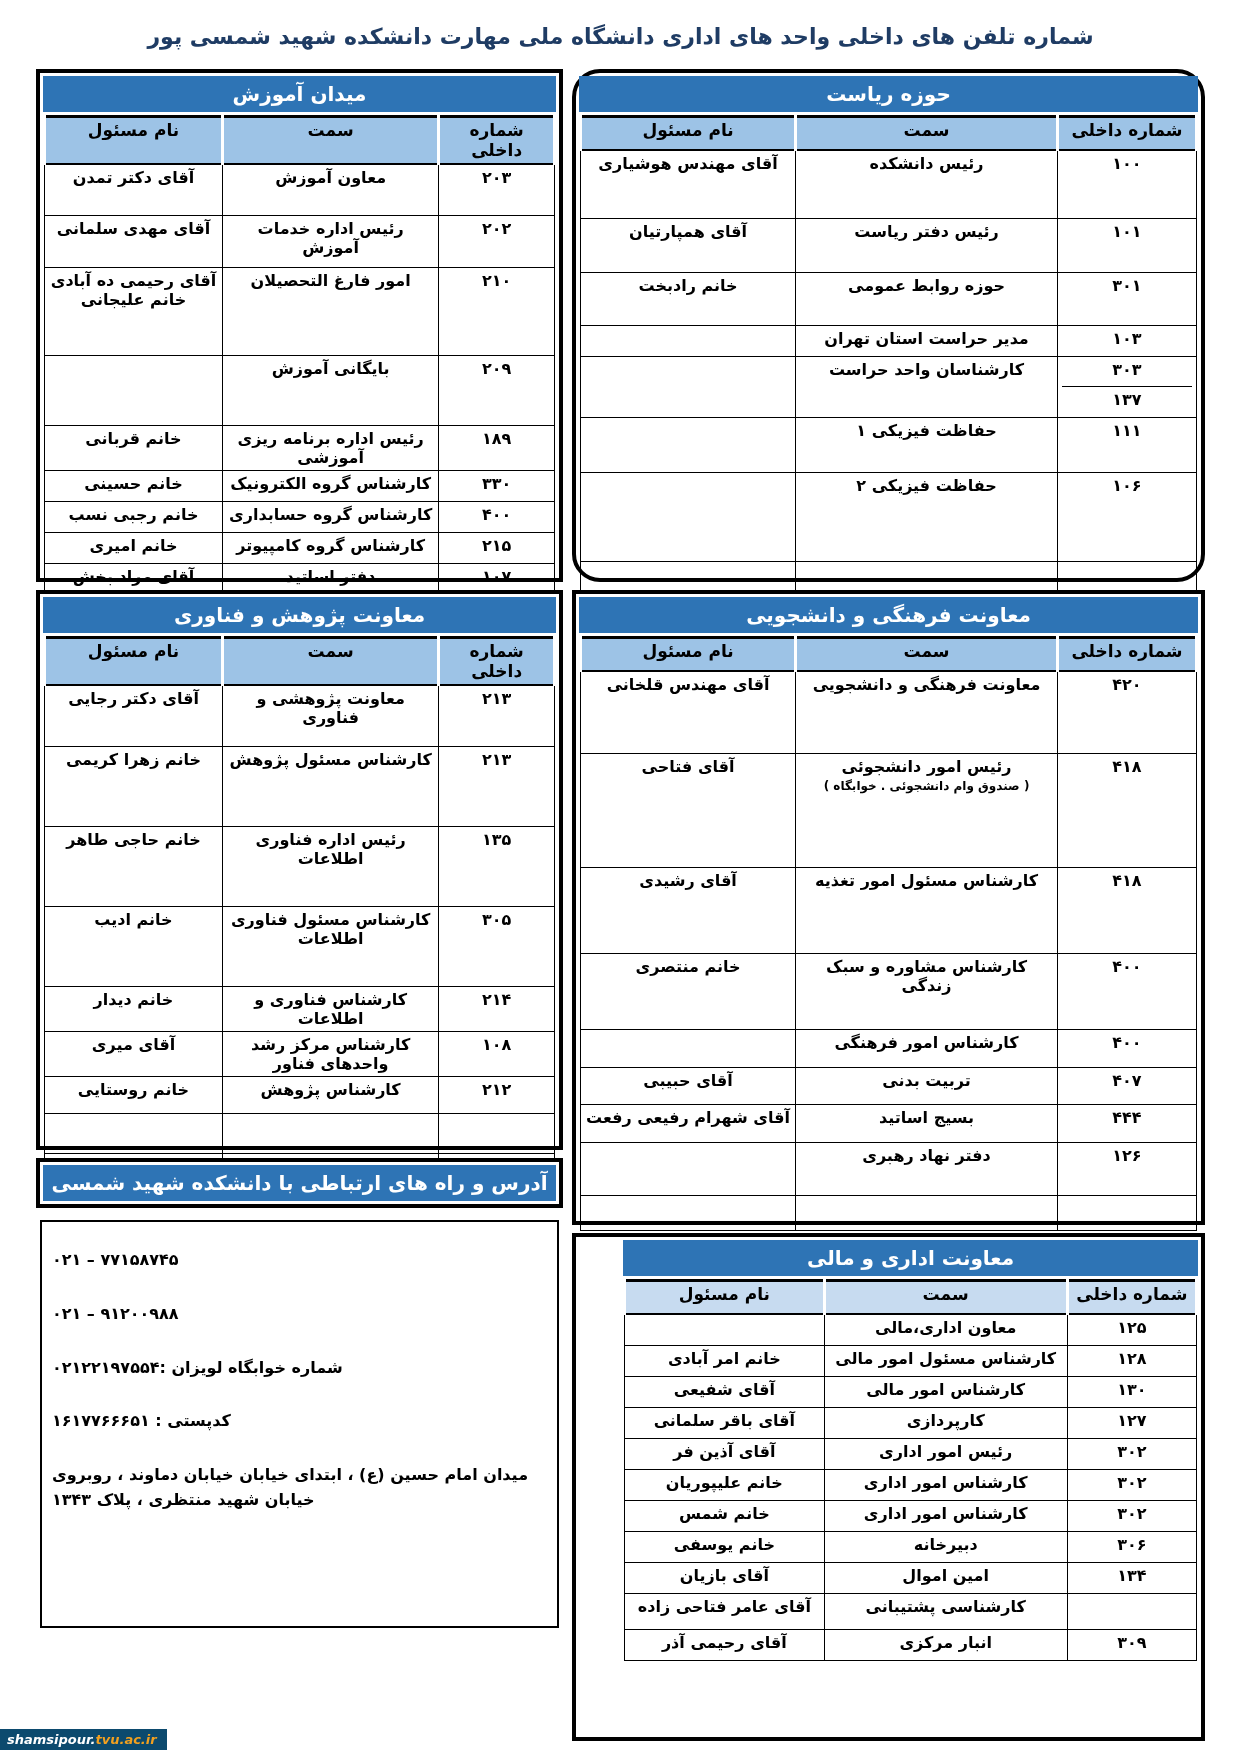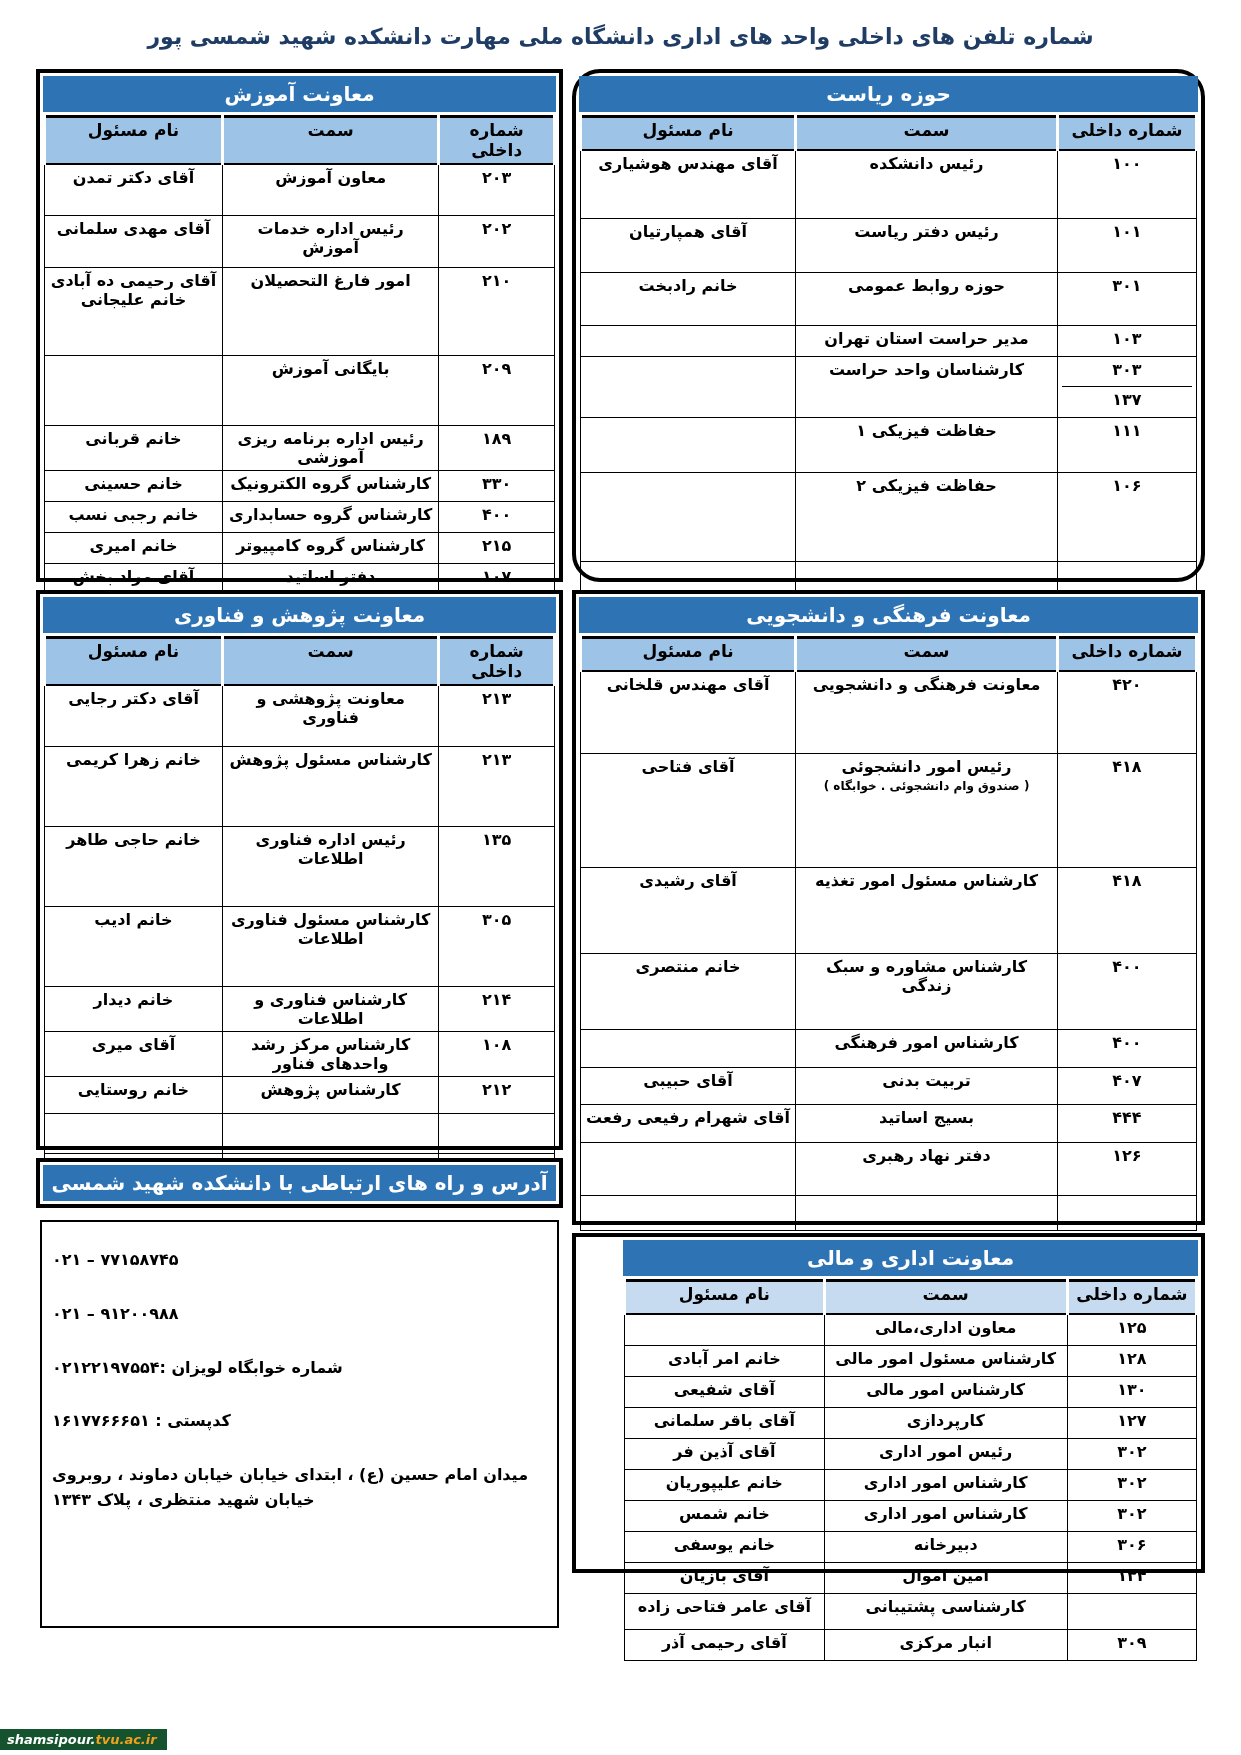--- a/index.html
+++ b/index.html
@@ -24,29 +24,29 @@
           border-top:none;border-bottom:2px solid #000;padding-top:2px;}
   .sec-edari .tbl thead td{background:#C7DBF0;}
   .c-num{width:22%;}
   .c-pos{width:43%;}
   .c-name{width:35%;}
   .numv{min-height:24px;}
   .split{border-top:1px solid #000;margin-top:2px;padding-top:3px;}
   .sub{font-size:12px;line-height:1.8;}
   #sec-riasat{height:513px;border-radius:28px;}
   #sec-farhangi{height:635px;}
-  #sec-edari{height:340px;margin-bottom:12px;padding-left:47px;}
+  #sec-edari{height:508px;margin-bottom:12px;padding-left:47px;}
   #sec-amoozesh{height:513px;}
   #sec-pazhohesh{height:560px;}
   .addr-head{border:4px solid #000;padding:3px;box-sizing:border-box;margin-bottom:0;}
   .addr-box{border:2px solid #000;margin:12px 4px 0;height:408px;box-sizing:border-box;
             padding:26px 16px 0 10px;background:#fff;}
   .addr-line{font-weight:bold;font-size:16px;color:#000;margin-bottom:29px;
              text-align:left;line-height:1.55;}
-  .wm{position:absolute;left:0;bottom:5px;background:#14532d;color:#fff;
+  .wm{position:absolute;left:0;bottom:5px;background:#0c4a6e;color:#fff;
       font-style:italic;font-weight:bold;font-size:13px;padding:3px 10px 3px 7px;
       font-family:"DejaVu Sans",sans-serif;direction:ltr;}
   .wm .orange{color:#F2A01F;}
 </style>
 </head>
 <body>
 
 <div class="page">
 
   <div class="title">شماره تلفن های داخلی واحد های اداری دانشگاه ملی مهارت دانشکده شهید شمسی پور</div>
@@ -518,21 +518,21 @@
               </tr>
             </tbody>
         </table>
       </div>
 
     </div>
 
     <div class="col col-l">
 
       <div class="sec" id="sec-amoozesh">
-        <div class="bar">معاونت آموزش</div>
+        <div class="bar">میدان آموزش</div>
         <table class="tbl">
           <thead>
             <tr>
               <td class="c-num">شماره داخلی</td>
               <td class="c-pos">سمت</td>
               <td class="c-name">نام مسئول</td>
             </tr>
           </thead>
           <tbody>
 

